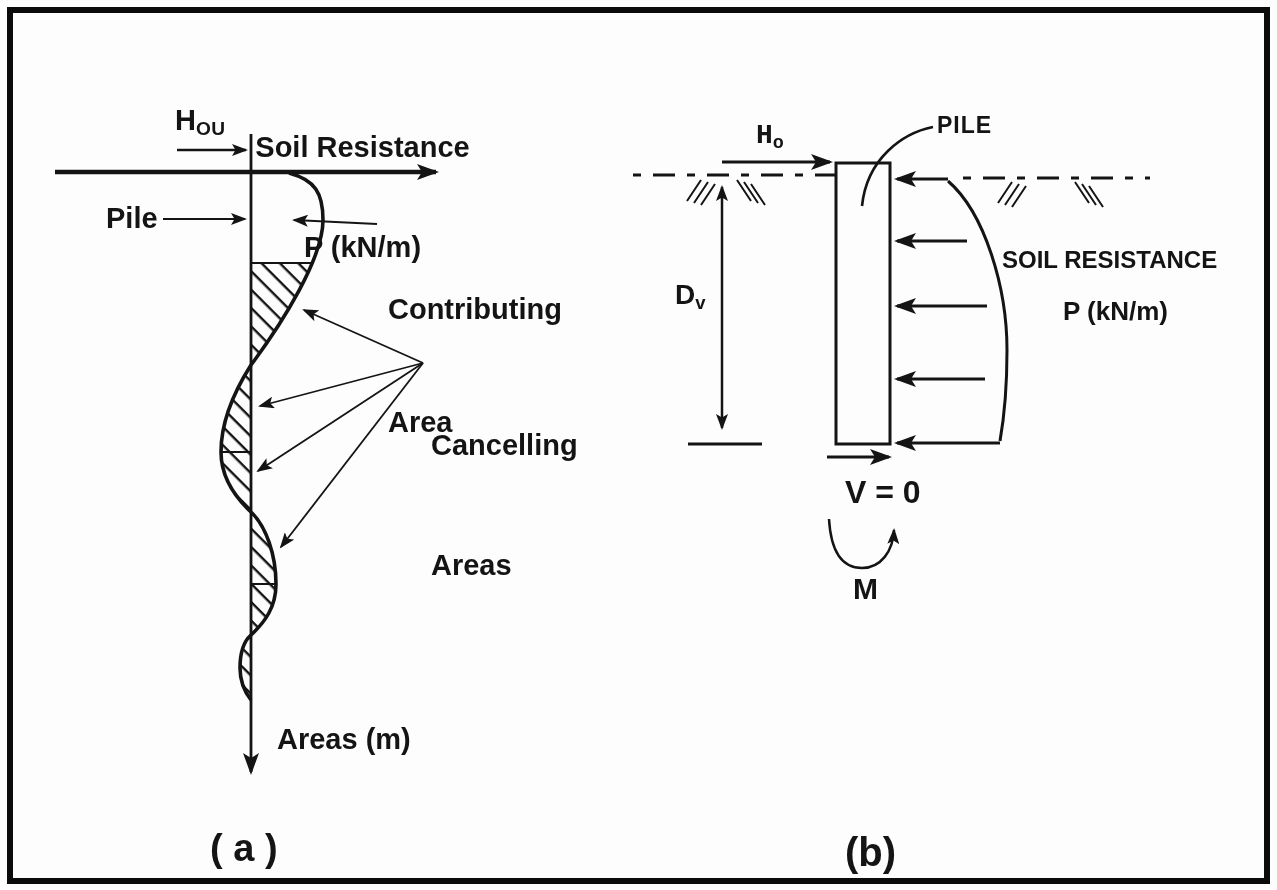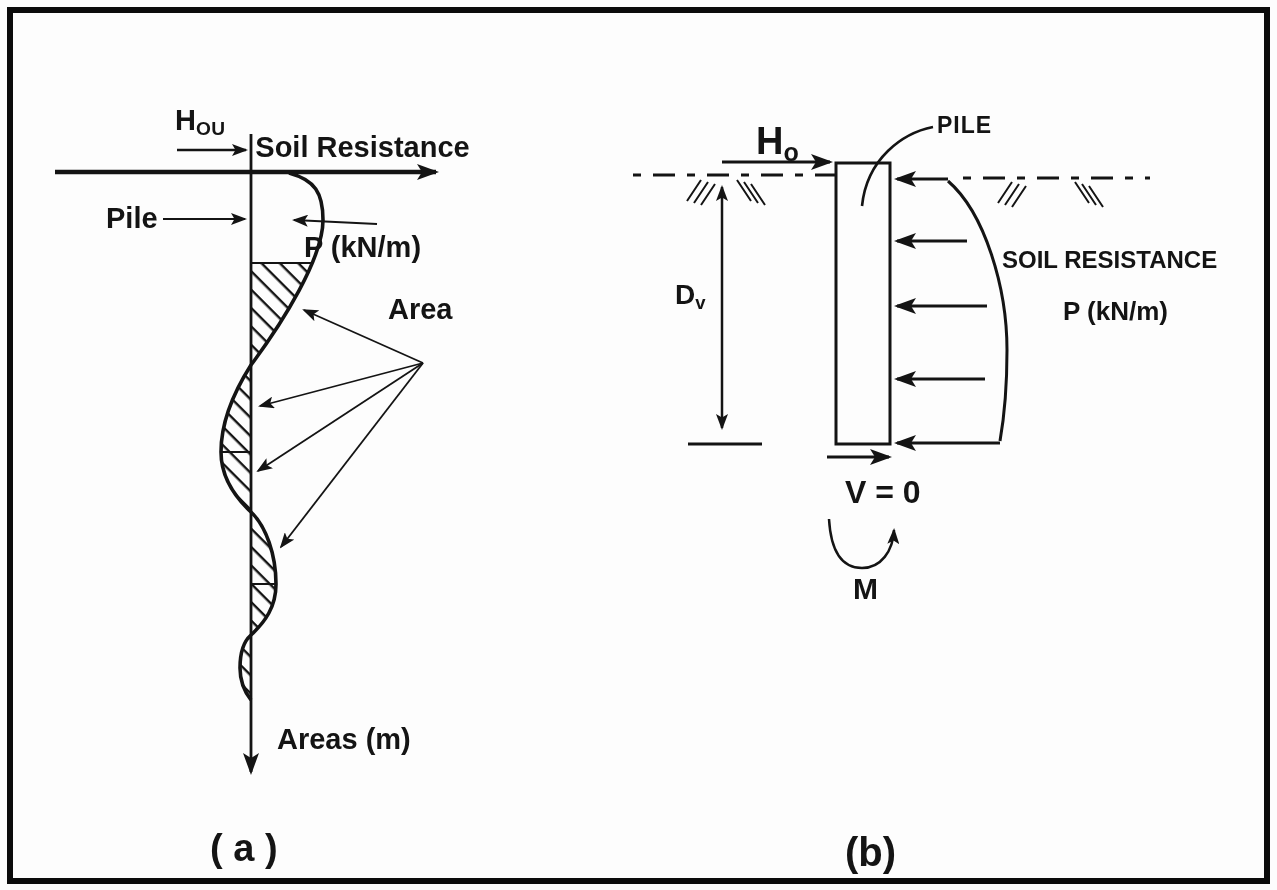--- a/index.html
+++ b/index.html
@@ -115,31 +115,34 @@
 <div class="lbl ctr" style="left:245px;top:64px;width:235px;font-size:29px;">
   <div>Soil Resistance</div>
   <div>P (kN/m)</div>
 </div>
 
 <div class="lbl" style="left:175px;top:104px;font-size:29px;"><span>H</span><sub>OU</sub></div>
 
 <div class="lbl" style="left:106px;top:202px;font-size:29px;">Pile</div>
 
 <div class="lbl" style="left:388px;top:216px;font-size:29px;line-height:1.3;">
+  <div>Contributing</div>
   <div>Area</div>
 </div>
 
 <div class="lbl" style="left:431px;top:345px;font-size:29px;line-height:1.38;">
+  <div>Cancelling</div>
+  <div>Areas</div>
 </div>
 
 <div class="lbl" style="left:277px;top:723px;font-size:29px;">Areas (m)</div>
 
 <div class="lbl" style="left:210px;top:827px;font-size:38px;">( a )</div>
 
-<div class="lbl" style="left:756px;top:120px;font-size:38px;"><span>H</span><sub>o</sub></div>
+<div class="lbl" style="left:756px;top:120px;font-size:28px;font-family:Liberation Mono, monospace;"><span>H</span><sub>o</sub></div>
 
 <div class="lbl" style="left:937px;top:112px;font-size:23px;letter-spacing:1px;">PILE</div>
 
 <div class="lbl" style="left:675px;top:279px;font-size:28px;"><span>D</span><sub>v</sub></div>
 
 <div class="lbl" style="left:1002px;top:246px;font-size:24px;">SOIL RESISTANCE</div>
 
 <div class="lbl" style="left:1063px;top:297px;font-size:26px;">P (kN/m)</div>
 
 <div class="lbl" style="left:845px;top:474px;font-size:32px;">V = 0</div>

